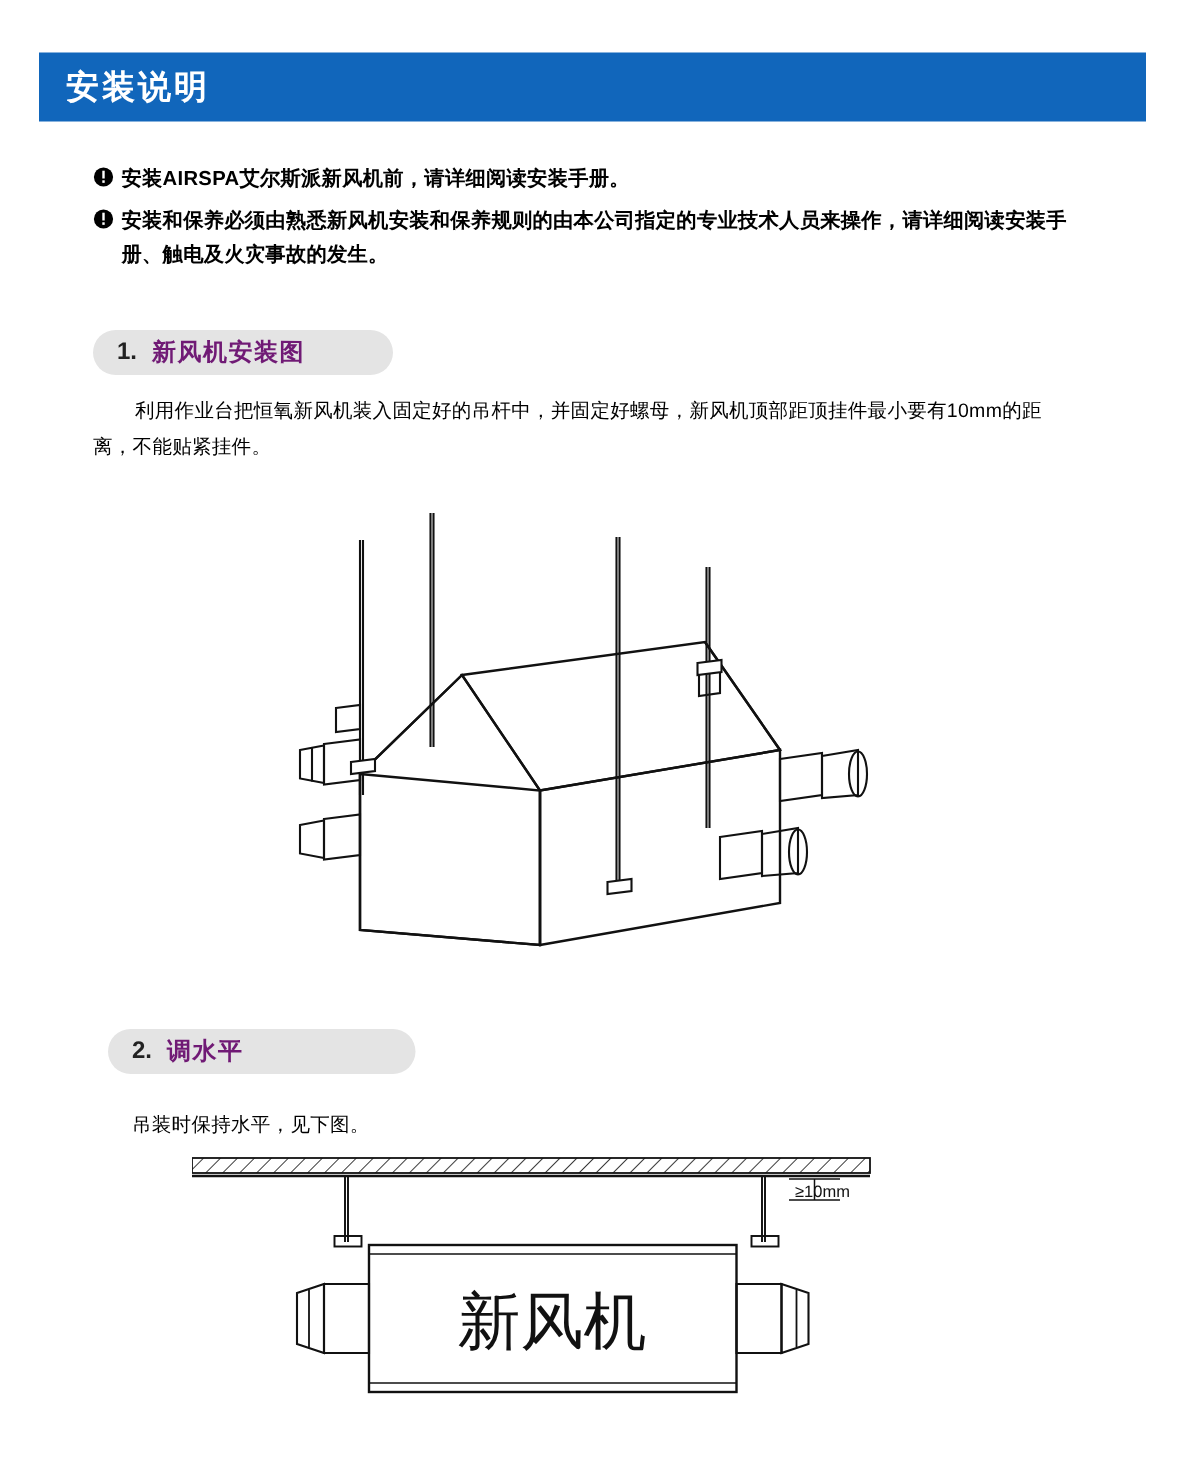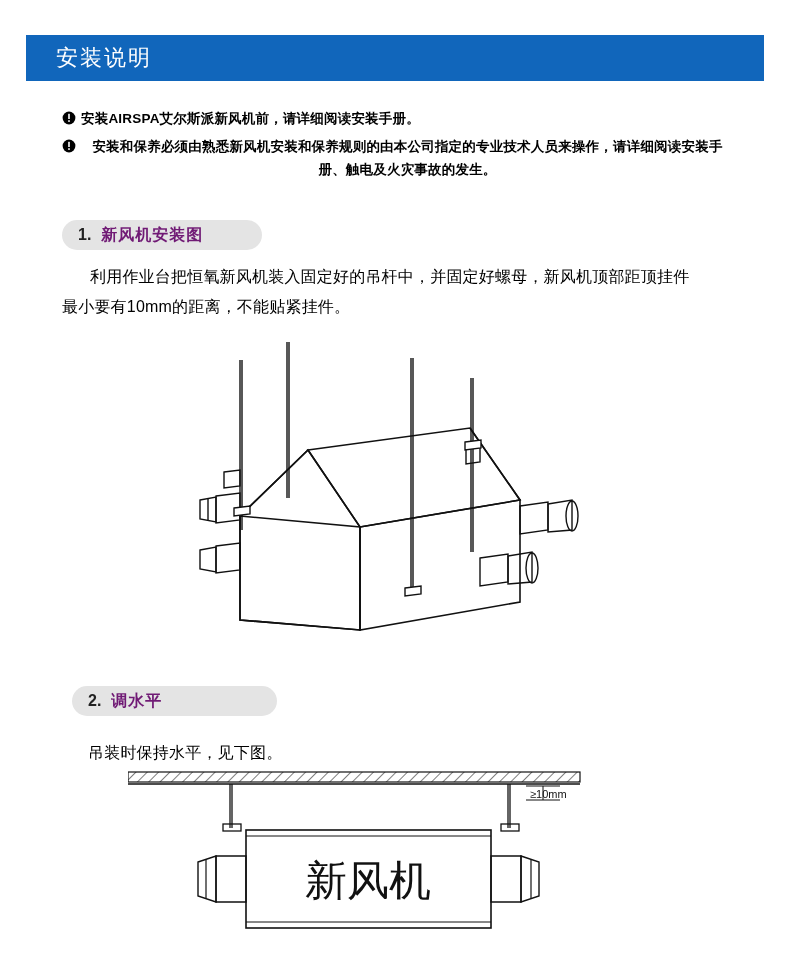--- a/index.html
+++ b/index.html
@@ -23,37 +23,36 @@
     top: 35px;
     width: 738px;
     height: 46px;
     background: #1166bb;
     display: flex;
     align-items: center;
   }
   .header-title {
     color: #ffffff;
     font-size: 22px;
-    font-weight: normal;
+    font-weight: bold;
     letter-spacing: 2px;
-    margin-left: 30px;
+    margin-left: 18px;
   }
 
   
   .warnings {
     position: absolute;
     left: 62px;
     top: 108px;
     width: 672px;
   }
   .warn-row {
     display: flex;
     align-items: flex-start;
     margin-bottom: 6px;
-    text-align: center;
   }
   .warn-icon {
     flex: 0 0 auto;
     width: 14px;
     height: 14px;
     margin-top: 3px;
     margin-right: 5px;
     position: relative;
   }
   .warn-icon svg { display: block; }
@@ -83,21 +82,21 @@
   }
   .pill-label {
     font-size: 16px;
     font-weight: bold;
     color: #701a75;
     letter-spacing: 1px;
   }
 
   .body-para {
     position: absolute;
-    font-size: 16px;
+    font-size: 13px;
     line-height: 1.85;
     letter-spacing: 0.2px;
     color: #000;
   }
 
   
   .figure {
     position: absolute;
   }
 </style>

